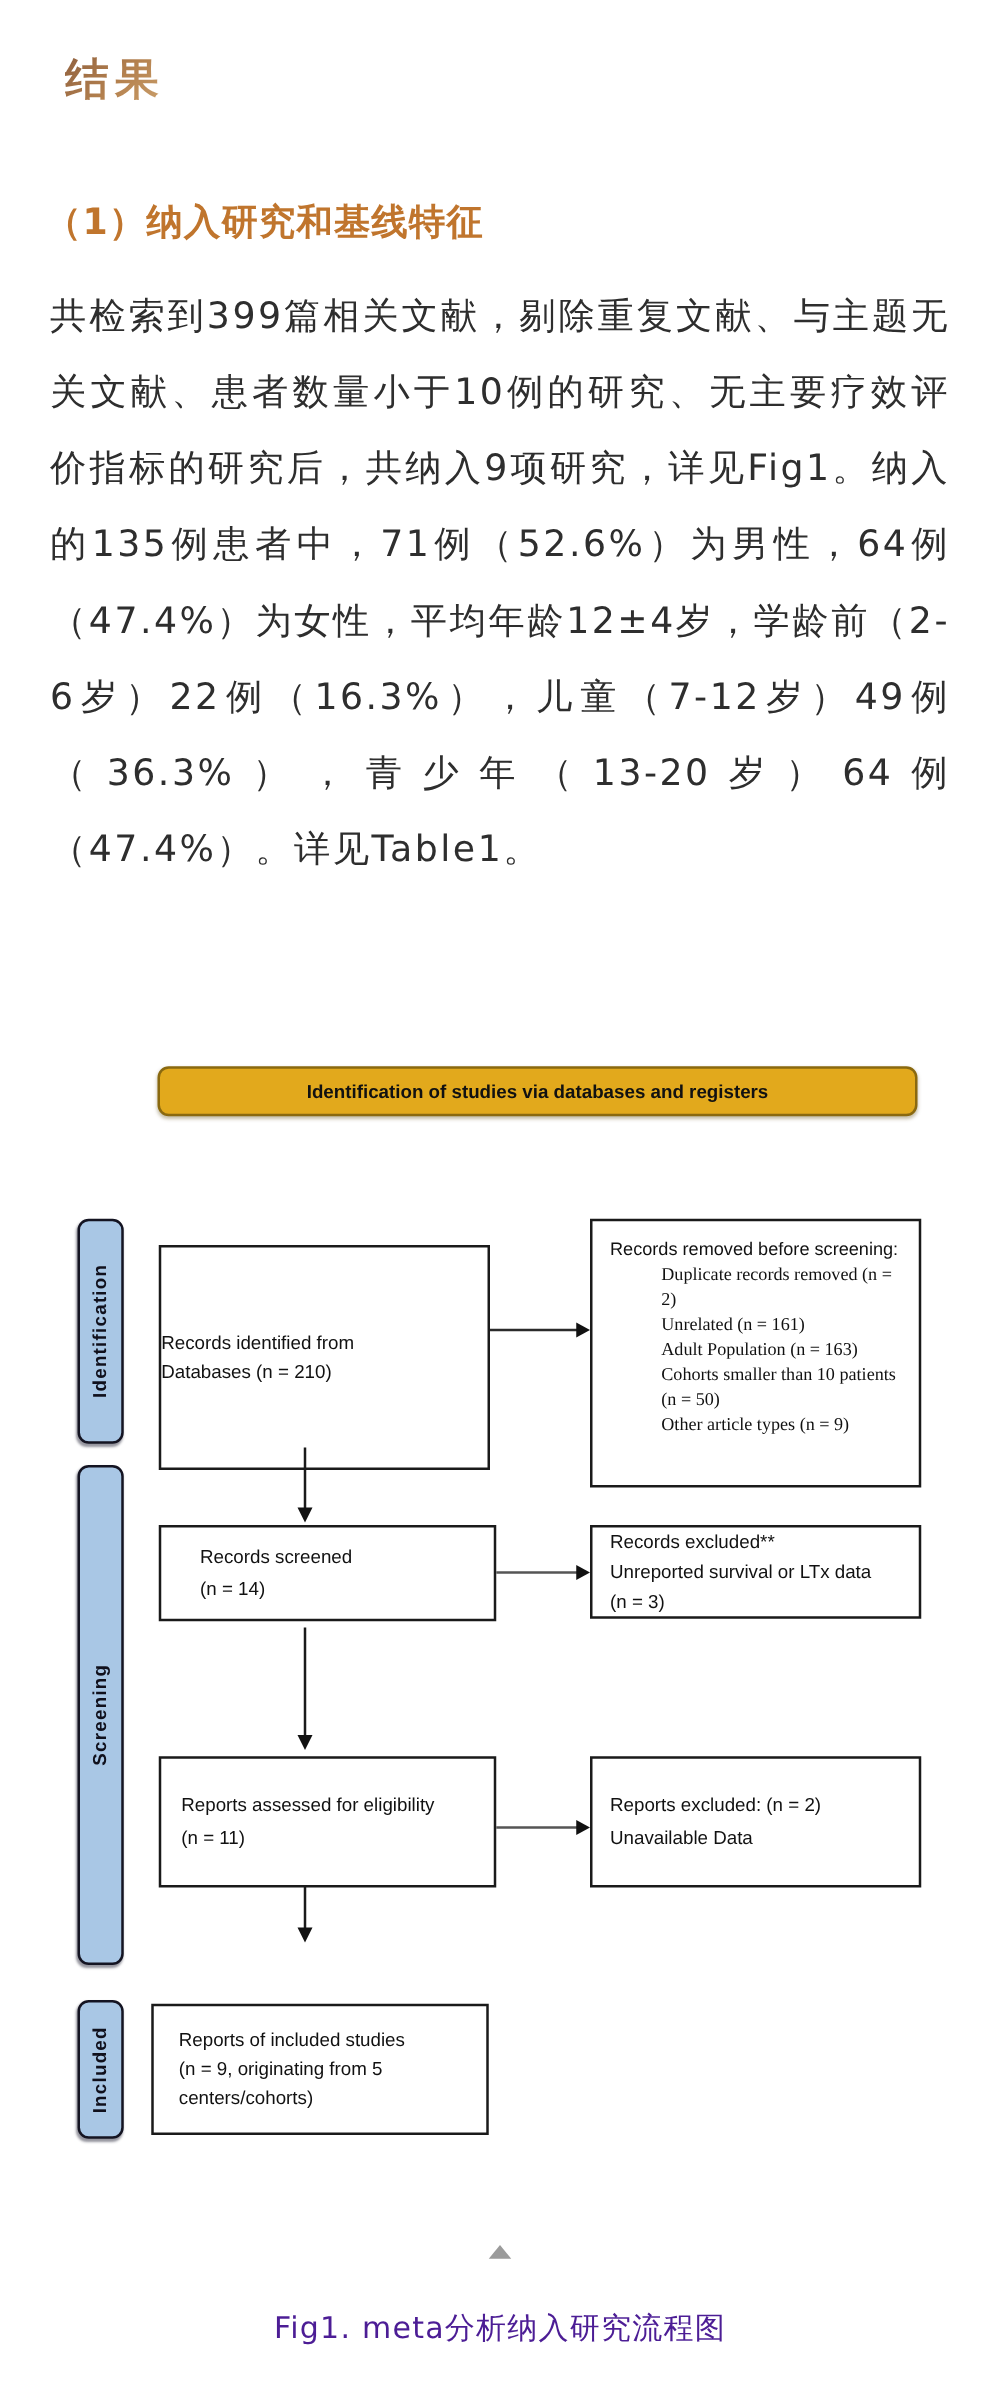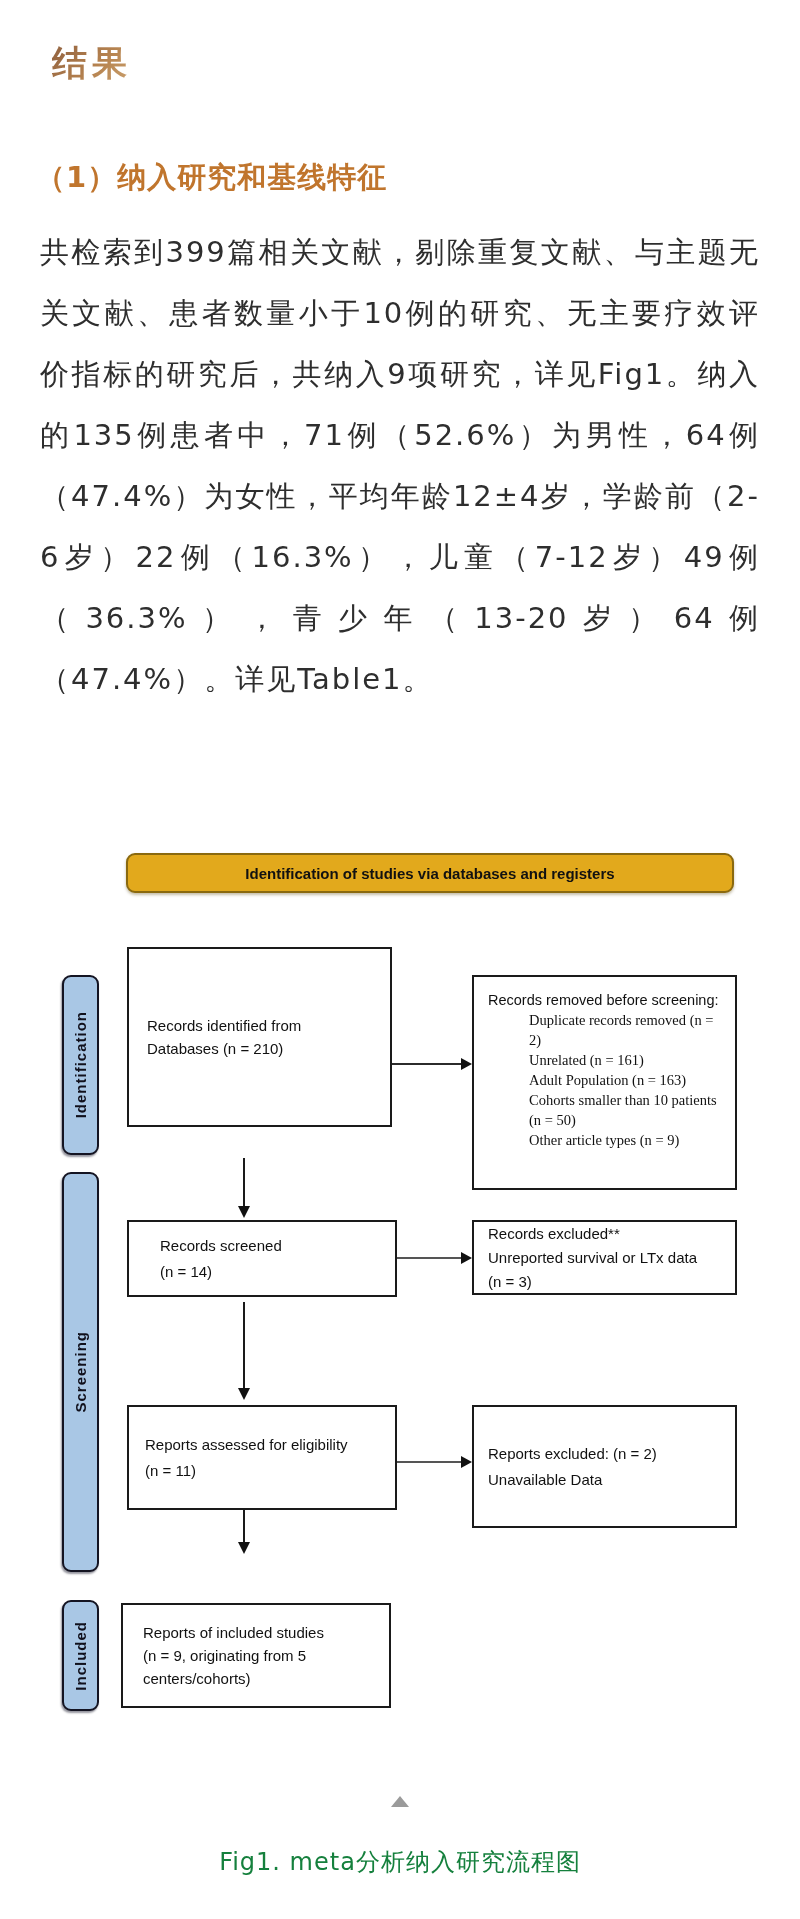--- a/index.html
+++ b/index.html
@@ -32,28 +32,28 @@
   .stage .vtext{writing-mode:vertical-rl;transform:rotate(180deg);
     font-family:"Liberation Sans",sans-serif;font-size:15px;font-weight:bold;color:#10101c;
     letter-spacing:1px;white-space:nowrap;}
   .stage-id{top:975px;height:180px;}
   .stage-screen{top:1172px;height:400px;}
   .stage-incl{top:1600px;height:111px;}
 
   .box{position:absolute;background:#fff;border:2px solid #1a1a1a;box-sizing:border-box;
     font-family:"Liberation Sans",sans-serif;font-size:15px;color:#111;}
   .center-col{display:flex;flex-direction:column;justify-content:center;}
-  .b1{left:127px;top:947px;width:265px;height:180px;padding-left:18px;line-height:23px;}
+  .b1{left:127px;top:996px;width:265px;height:180px;line-height:23px;}
   .b2{left:472px;top:975px;width:265px;height:215px;padding:13px 6px 0 14px;
       font-size:14.5px;line-height:20px;}
   .b2-item{margin-left:41px;font-family:Liberation Serif, serif;}
   .b3{left:127px;top:1220px;width:270px;height:77px;padding-left:31px;line-height:26px;}
   .b4{left:472px;top:1220px;width:265px;height:75px;padding-left:14px;line-height:24px;}
   .b5{left:127px;top:1405px;width:270px;height:105px;padding-left:16px;line-height:26px;}
-  .b6{left:472px;top:1405px;width:265px;height:123px;padding-left:14px;line-height:26px;}
+  .b6{left:472px;top:1405px;width:265px;height:105px;padding-left:14px;line-height:26px;}
   .b7{left:121px;top:1603px;width:270px;height:105px;padding-left:20px;line-height:23px;}
   .em-it{}
 
   
   .hline{position:absolute;height:2px;background:#2b2b2b;}
   .vline{position:absolute;width:2px;background:#1a1a1a;}
   .head-right{position:absolute;width:0;height:0;
     border-top:6px solid transparent;border-bottom:6px solid transparent;
     border-left:11px solid #111;}
   .head-down{position:absolute;width:0;height:0;
@@ -70,21 +70,21 @@
   .conn3-line{left:397px;top:1461px;width:66px;background:#555;}
   .conn3-head{left:461px;top:1456px;}
   .arrow3-line{left:243px;top:1508px;height:35px;}
   .arrow3-head{left:238px;top:1542px;}
 
   
   .up-triangle{position:absolute;left:391px;top:1796px;width:0;height:0;
     border-left:9px solid transparent;border-right:9px solid transparent;
     border-bottom:11px solid #9b9b9b;}
   .caption{position:absolute;left:0;top:1846px;width:800px;text-align:center;
-    font-size:24px;color:#15803d;letter-spacing:1px;}
+    font-size:24px;color:#4c1d95;letter-spacing:1px;}
 </style>
 </head>
 <body>
 
 <div class="page">
 
   <h1 class="section-title">结果</h1>
 
   <h2 class="subsection-title">（1）纳入研究和基线特征</h2>
 

